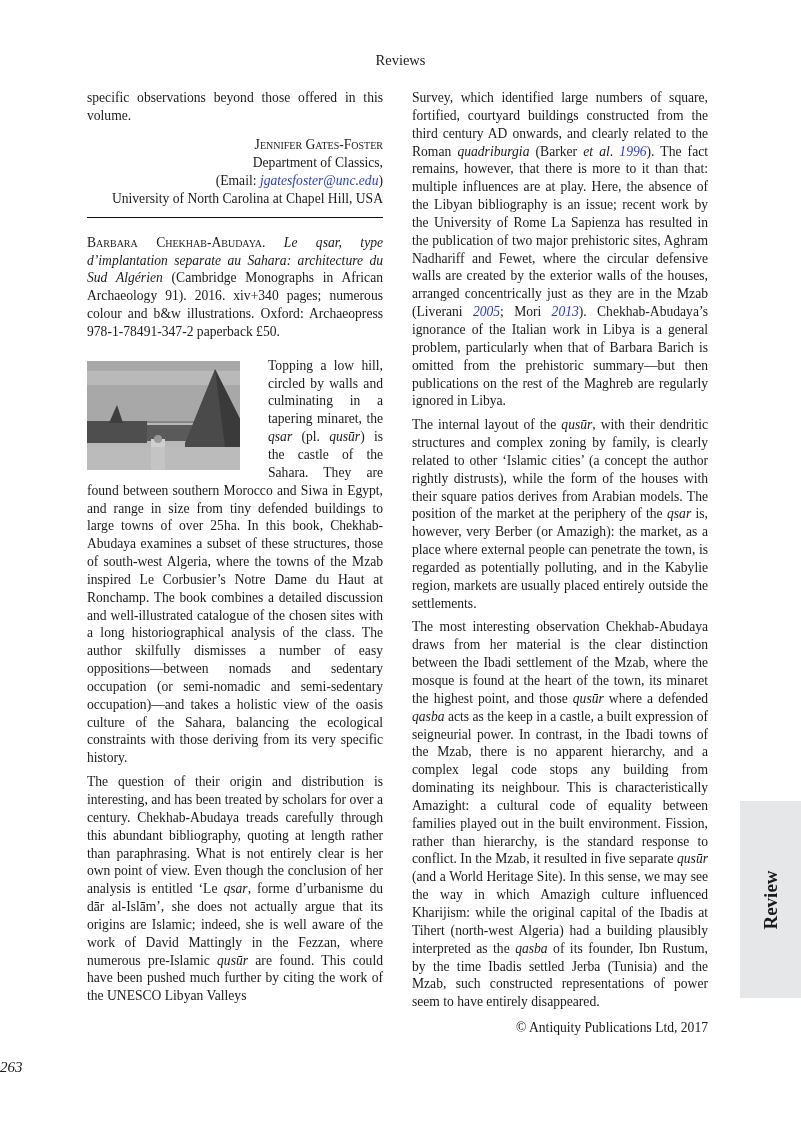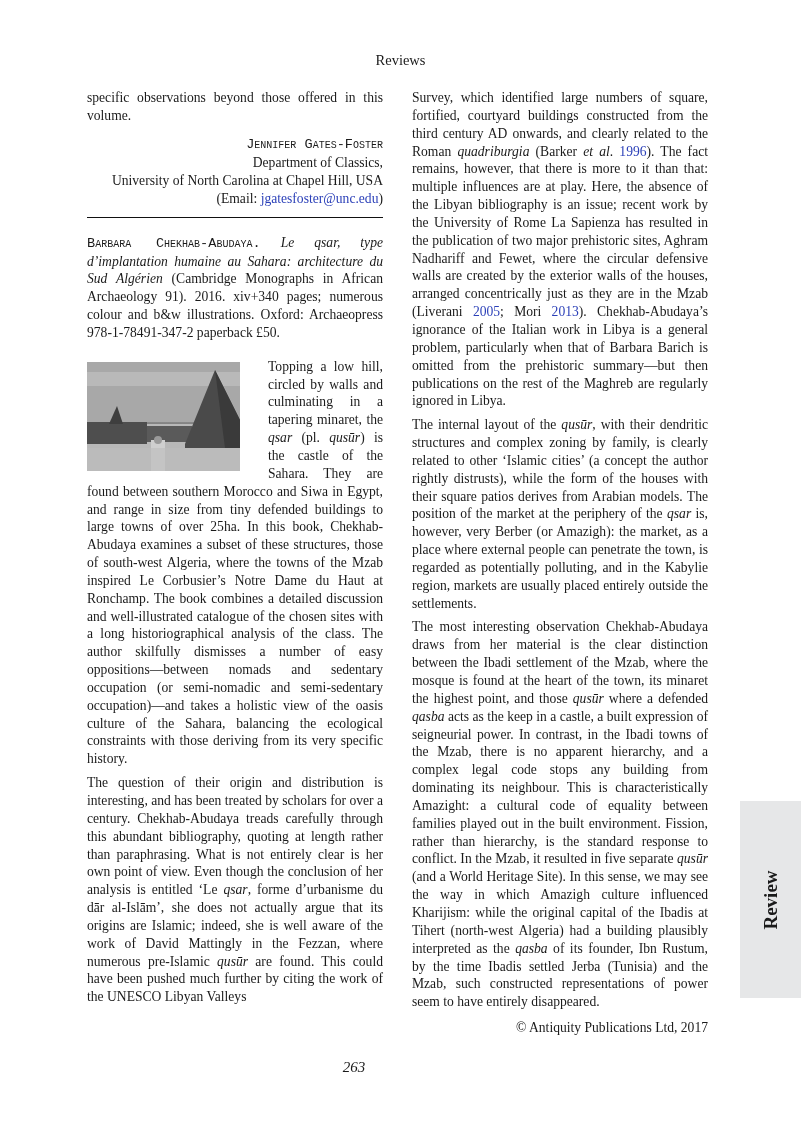--- a/index.html
+++ b/index.html
@@ -8,53 +8,53 @@
   .running-head { position: absolute; top: 52px; left: 0; width: 801px; text-align: center;
                   font-size: 14.5px; }
   .col { position: absolute; top: 89px; font-size: 13.6px; line-height: 17.85px;
          text-align: justify; hyphens: auto; }
   .col-left { left: 87px; width: 296px; }
   .col-right { left: 412px; width: 296px; }
   .col p { margin: 0 0 6px 0; }
   .col p.tight { margin-bottom: 8px; }
   .sig { text-align: right; margin-top: 11px; }
   .sig div { line-height: 18px; }
-  .sc { font-variant: small-caps; font-family: Liberation Mono, monospace; }
-  .link { color: #2a3fb8; }
+  .sc { font-variant: small-caps; }
+  .link { color: #2a3fb8; font-style: italic; }
   .rule { border: 0; border-top: 1.3px solid #111; margin: 9px 0 16px 0; }
   .book-ref { margin-bottom: 16px !important; }
   .photo { float: left; width: 153px; height: 109px; margin: 4px 28px 4px 0; position: relative;
            overflow: hidden; background: linear-gradient(#8a8a8a 0%, #b5b5b5 45%, #6b6b6b 62%, #9a9a9a 80%, #bdbdbd 100%); }
   .photo svg { display: block; }
   .copyright { position: absolute; top: 1020px; left: 412px; width: 296px; text-align: right; font-size: 13.6px; }
-  .page-number { position: absolute; top: 1059px; left: 0; width: 668px; text-align: center;
-                 font-style: italic; font-size: 15px; padding-left: 20px; }
+  .page-number { position: absolute; top: 1059px; left: 0; width: 668px; text-align: left;
+                 font-style: italic; font-size: 15px; }
   .side-tab { position: absolute; left: 740px; top: 801px; width: 61px; height: 197px;
               background: #e6e7e8; }
   .side-tab span { position: absolute; left: 50%; top: 50%; transform: translate(-50%,-50%) rotate(-90deg);
                    font-weight: bold; font-size: 19px; color: #1a1a1a; white-space: nowrap; }
 </style>
 </head>
 <body>
 
 <div class="running-head">Reviews</div>
 
 <div class="col col-left">
   <p class="tight">specific observations beyond those offered in this volume.</p>
 
   <div class="sig">
     <div class="sc">Jennifer Gates-Foster</div>
     <div>Department of Classics,</div>
+    <div><span>(Email: </span><span class="link">jgatesfoster@unc.edu</span><span>)</span></div>
     <div>University of North Carolina at Chapel Hill, USA</div>
-    <div><span>(Email: </span><span class="link">jgatesfoster@unc.edu</span><span>)</span></div>
   </div>
 
   <hr class="rule">
 
-  <p class="book-ref"><span class="sc">Barbara Chekhab-Abudaya.</span> <i>Le qsar, type d’implantation humaine au Sahara: architecture du Sud Algérien</i> <span>(Cambridge Monographs in African Archaeology 91). 2016. xiv+340 pages; numerous colour and b&amp;w illustrations. Oxford: Archaeopress 978-1-78491-347-2 paperback £50.</span></p>
+  <p class="book-ref"><span class="sc">Barbara Chekhab-Abudaya.</span> <i>Le qsar, type d’implantation separate au Sahara: architecture du Sud Algérien</i> <span>(Cambridge Monographs in African Archaeology 91). 2016. xiv+340 pages; numerous colour and b&amp;w illustrations. Oxford: Archaeopress 978-1-78491-347-2 paperback £50.</span></p>
 
   <div class="photo">
     <svg width="153" height="109" viewBox="0 0 153 109" aria-label="Book cover photograph of conical minaret towers in the Sahara">
       <rect x="0" y="0" width="153" height="60" fill="#a8a8a8"></rect>
       <rect x="0" y="10" width="153" height="14" fill="#c4c4c4" opacity="0.6"></rect>
       <rect x="0" y="62" width="153" height="47" fill="#b8b8b8"></rect>
       <rect x="0" y="60" width="60" height="22" fill="#4e4e4e"></rect>
       <polygon points="22,62 30,44 36,62" fill="#3e3e3e"></polygon>
       <rect x="60" y="64" width="45" height="16" fill="#5a5a5a"></rect>
       <polygon points="98,82 128,8 153,58 153,86 98,86" fill="#4a4a4a"></polygon>

